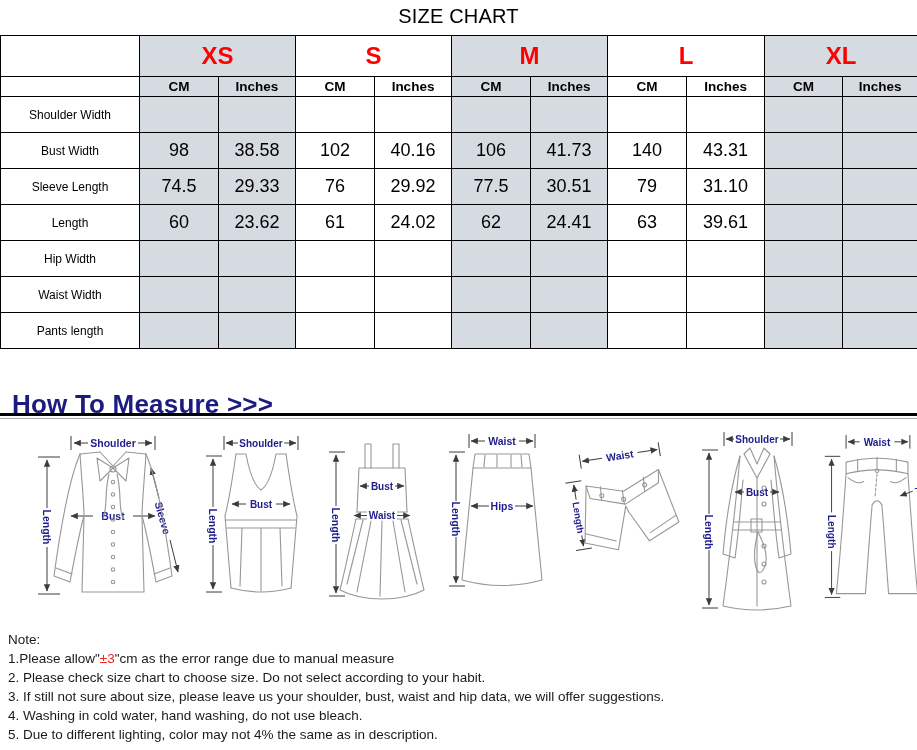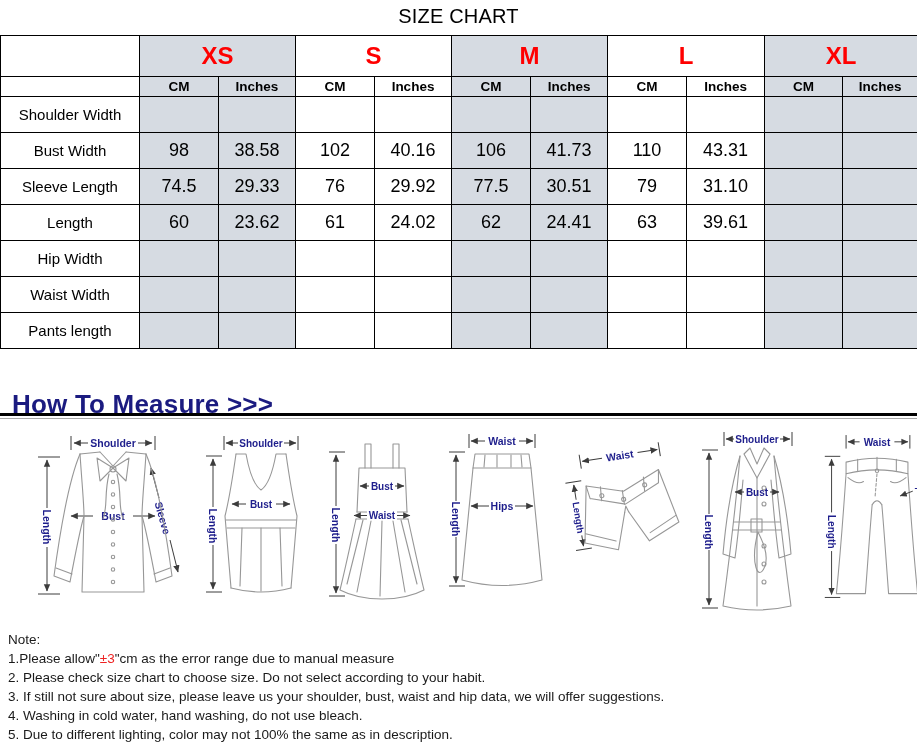--- a/index.html
+++ b/index.html
@@ -11,21 +11,21 @@
 
   table.size{position:absolute;top:35px;left:0;width:917px;
              border-collapse:collapse;table-layout:fixed;padding-left:32px;}
   table.size td,table.size th{border:1px solid #000;padding:0;margin:0;
              text-align:center;vertical-align:middle;overflow:hidden;}
   tr.sizerow{height:41px;}
   tr.unitrow{height:20px;}
   tr.datarow{height:36px;}
   .sizehead{font-size:24px;font-weight:bold;color:#ff0000;}
   .unit{font-size:13.5px;font-weight:bold;}
-  .rowlabel{font-size:15px;font-weight:normal;}
+  .rowlabel{font-size:12px;font-weight:normal;}
   .val{font-size:18px;font-weight:normal;}
   .shade{background:#d6dbe2;}
 
   .htm{position:absolute;top:389px;left:12px;font-size:26px;font-weight:bold;
        color:#1b1b80;letter-spacing:.2px;}
   .rule1{position:absolute;top:413px;left:0;width:917px;height:3px;background:#000;}
   .rule2{position:absolute;top:418px;left:0;width:917px;height:1px;background:#a8a8a8;}
 
   .diagrams{position:absolute;top:424px;left:18px;width:917px;height:200px;
             display:flex;align-items:center;}
@@ -98,21 +98,21 @@
         <td class="val shade"></td>
       </tr>
       <tr class="datarow">
         <td class="rowlabel">Bust Width</td>
         <td class="val shade">98</td>
         <td class="val shade">38.58</td>
         <td class="val">102</td>
         <td class="val">40.16</td>
         <td class="val shade">106</td>
         <td class="val shade">41.73</td>
-        <td class="val">110</td>
+        <td class="val">140</td>
         <td class="val">43.31</td>
         <td class="val shade"></td>
         <td class="val shade"></td>
       </tr>
       <tr class="datarow">
         <td class="rowlabel">Sleeve Length</td>
         <td class="val shade">74.5</td>
         <td class="val shade">29.33</td>
         <td class="val">76</td>
         <td class="val">29.92</td>
@@ -368,14 +368,14 @@
   </svg>
 
 </div>
 
 <div class="notes">
   <div>Note:</div>
   <div><span>1.Please allow"</span><span class="red">±3</span><span>"cm as the error range due to manual measure</span></div>
   <div>2. Please check size chart to choose size. Do not select according to your habit.</div>
   <div>3. If still not sure about size, please leave us your shoulder, bust, waist and hip data, we will offer suggestions.</div>
   <div>4. Washing in cold water, hand washing, do not use bleach.</div>
-  <div>5. Due to different lighting, color may not 100% the same as in description.</div>
+  <div>5. Due to different lighting, color may not 4% the same as in description.</div>
 </div>
 
 </body></html>

